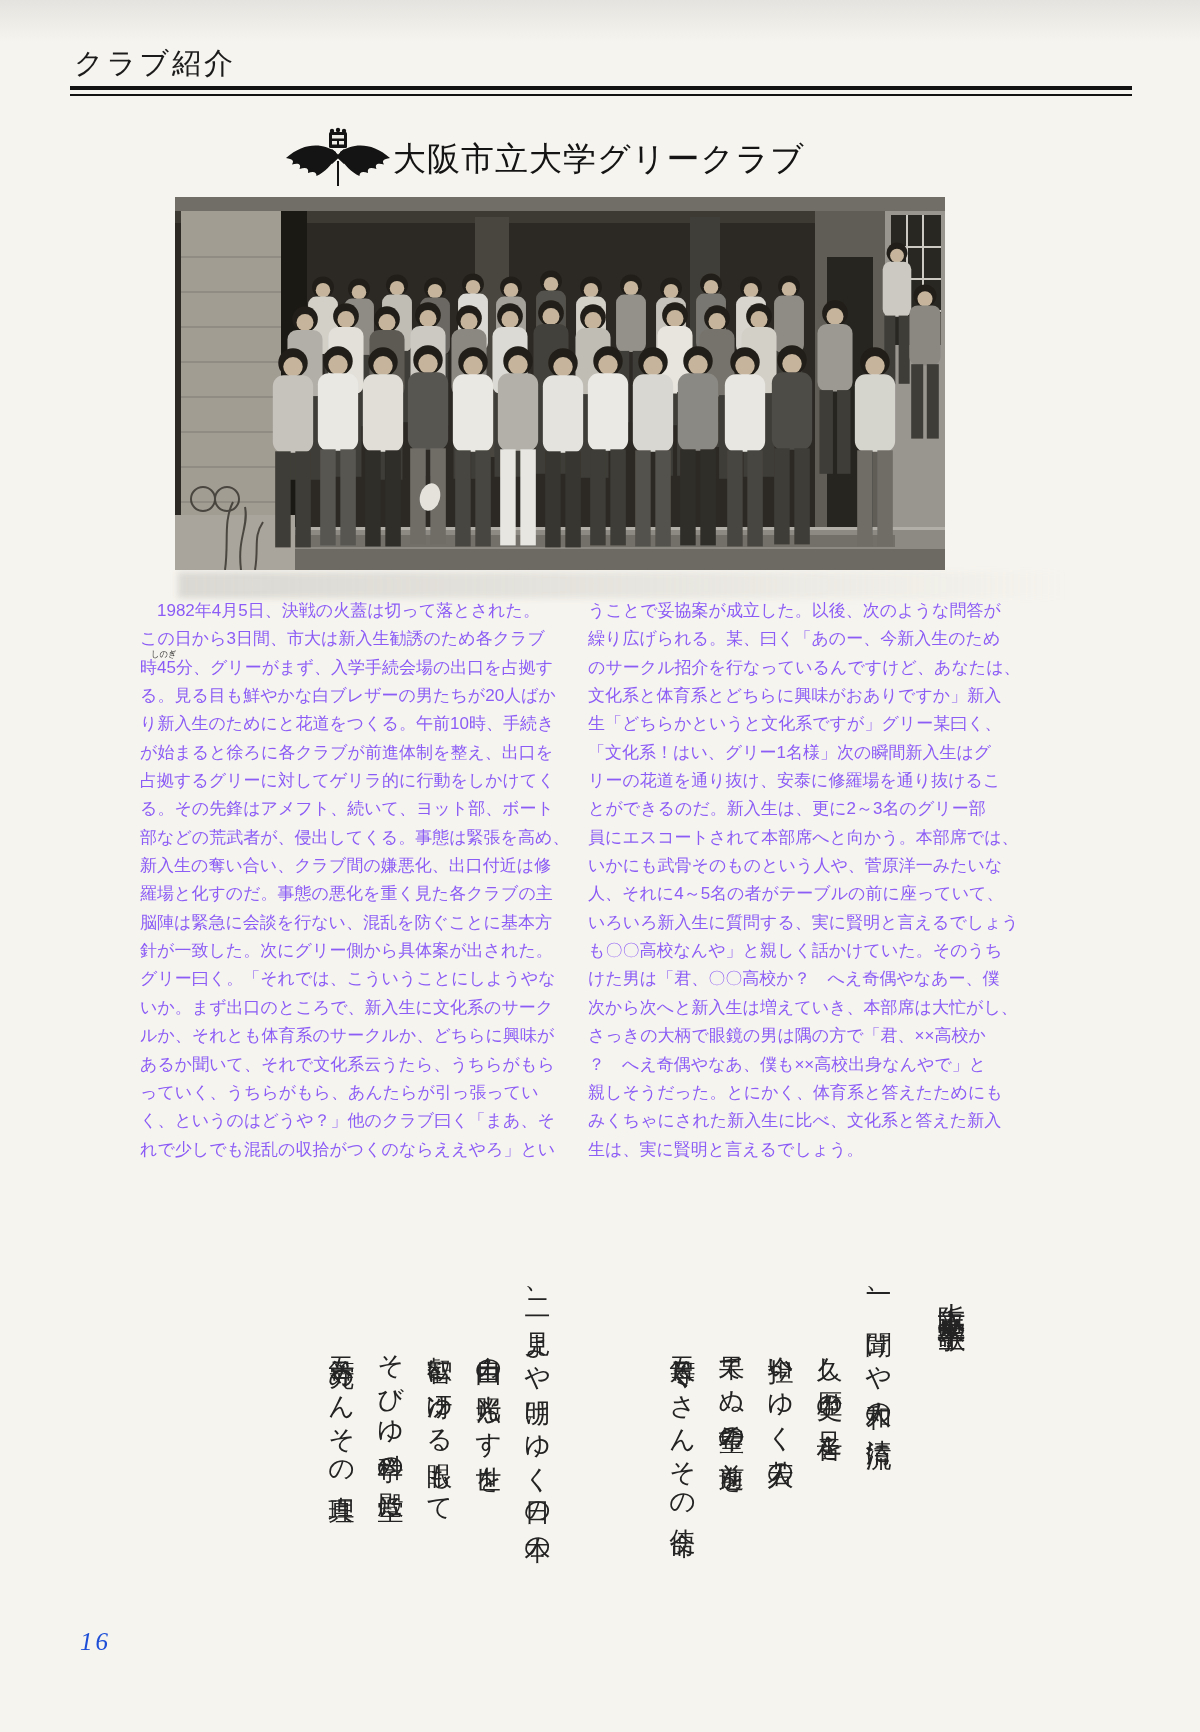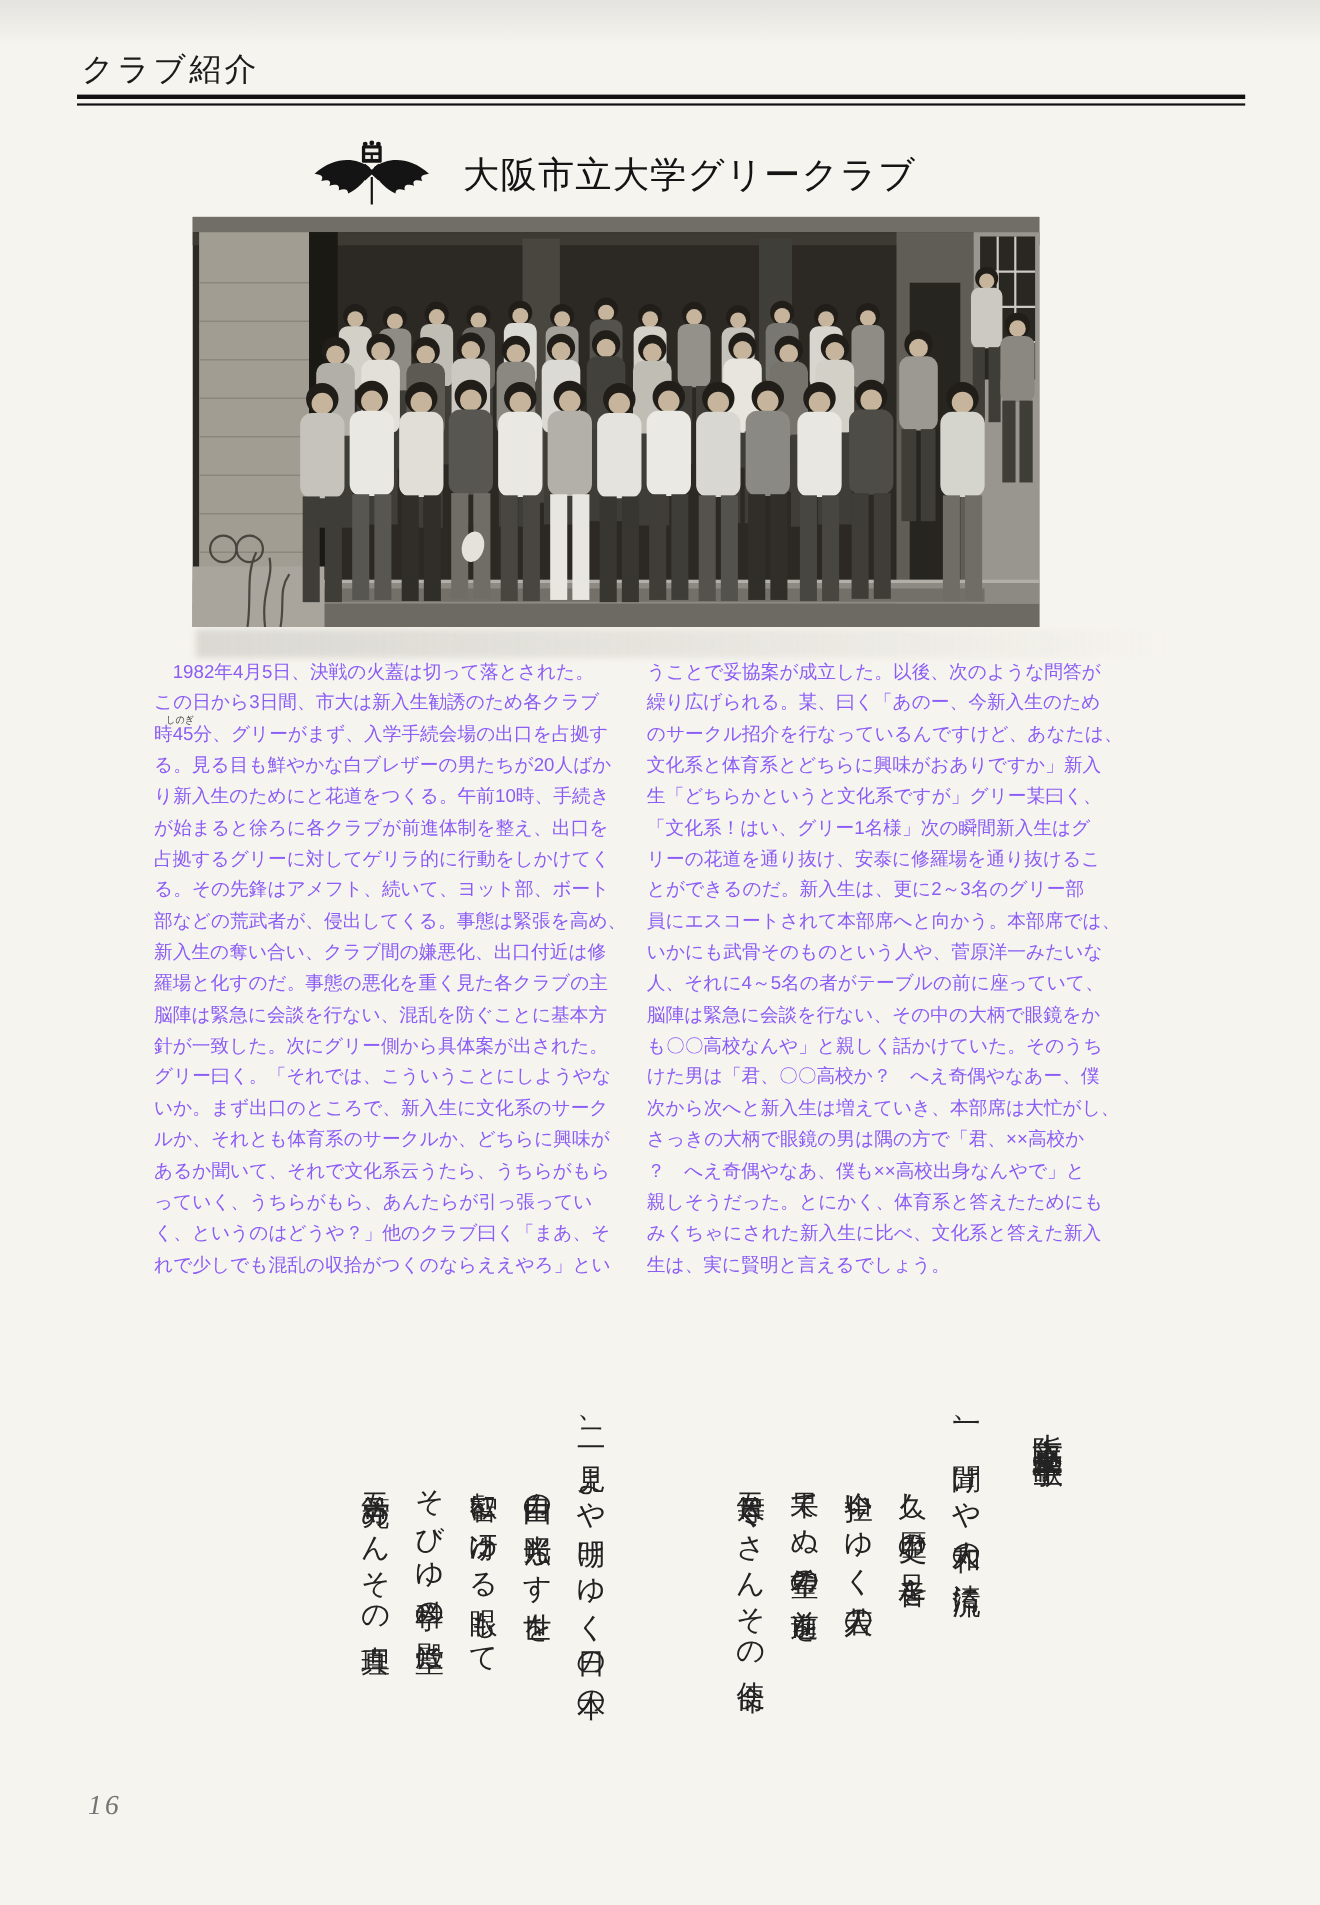--- a/index.html
+++ b/index.html
@@ -10,37 +10,37 @@
     color:#2f2f2f;
   }
   .top-shade{position:absolute;left:0;top:0;width:1200px;height:42px;
     background:linear-gradient(#e4e3df,rgba(228,227,223,0));}
   .photo-shadow-band{position:absolute;left:178px;top:572px;width:890px;height:26px;
     background:linear-gradient(90deg,rgba(196,194,188,.55),rgba(196,194,188,.28) 55%,rgba(196,194,188,0));
     filter:blur(3px);}
   .header-title{position:absolute;left:74px;top:44px;font-size:29px;letter-spacing:3px;color:#1b1b1b;}
   .rule{position:absolute;left:70px;top:86px;width:1062px;height:4px;
     border-top:4px solid #121212;border-bottom:2px solid #121212;}
-  .masthead{position:absolute;left:283px;top:126px;height:66px;display:flex;align-items:center;gap:28px;}
+  .masthead{position:absolute;left:283px;top:126px;height:66px;display:flex;align-items:center;gap:0;}
   .masthead .club-title{font-size:33px;letter-spacing:1px;color:#141414;font-weight:500;white-space:nowrap;}
   .photo{position:absolute;left:175px;top:197px;width:770px;height:373px;display:block;}
   .col{position:absolute;top:597px;width:414px;font-size:17px;line-height:28.35px;color:#8b5cf6;}
   .col-left{left:140px;}
   .col-right{left:588px;}
   .bodyline{white-space:pre;height:28.35px;}
   .furigana{position:absolute;left:151px;top:648px;font-size:9px;letter-spacing:0;color:#3a3a3a;transform:scaleX(.92);transform-origin:left;}
   .song{position:absolute;top:1280px;right:230px;height:420px;writing-mode:vertical-rl;
     font-family:"Liberation Serif",serif;color:#232323;}
   .song-title{font-size:28px;letter-spacing:3px;margin:0 0 0 36px;}
   .verse{margin:0;}
   .verse-1{margin-left:110px;}
   .song-line{margin:0 14px;font-size:26px;letter-spacing:3px;}
   .song-line.cont{padding-top:56px;}
   .pagenum{position:absolute;left:80px;top:1628px;font-family:"Liberation Serif",serif;
-    font-style:italic;font-size:25px;letter-spacing:3px;color:#737373;}
+    font-style:italic;font-size:25px;letter-spacing:3px;color:#1d4ed8;}
 </style>
 </head>
 <body>
 
 <div class="top-shade"></div>
 <div class="photo-shadow-band"></div>
 
 <div class="header-title">クラブ紹介</div>
 <div class="rule"></div>
 
@@ -184,21 +184,21 @@
     <div class="bodyline">繰り広げられる。某、曰く「あのー、今新入生のため</div>
     <div class="bodyline">のサークル招介を行なっているんですけど、あなたは、</div>
     <div class="bodyline">文化系と体育系とどちらに興味がおありですか」新入</div>
     <div class="bodyline">生「どちらかというと文化系ですが」グリー某曰く、</div>
     <div class="bodyline">「文化系！はい、グリー1名様」次の瞬間新入生はグ</div>
     <div class="bodyline">リーの花道を通り抜け、安泰に修羅場を通り抜けるこ</div>
     <div class="bodyline">とができるのだ。新入生は、更に2～3名のグリー部</div>
     <div class="bodyline">員にエスコートされて本部席へと向かう。本部席では、</div>
     <div class="bodyline">いかにも武骨そのものという人や、菅原洋一みたいな</div>
     <div class="bodyline">人、それに4～5名の者がテーブルの前に座っていて、</div>
-    <div class="bodyline">脳陣は緊急に会談を行ない、その中の大柄で眼鏡をか</div>
+    <div class="bodyline">いろいろ新入生に質問する、実に賢明と言えるでしょう</div>
     <div class="bodyline">も〇〇高校なんや」と親しく話かけていた。そのうち</div>
     <div class="bodyline">けた男は「君、〇〇高校か？　へえ奇偶やなあー、僕</div>
     <div class="bodyline">次から次へと新入生は増えていき、本部席は大忙がし、</div>
     <div class="bodyline">さっきの大柄で眼鏡の男は隅の方で「君、××高校か</div>
     <div class="bodyline">？　へえ奇偶やなあ、僕も××高校出身なんやで」と</div>
     <div class="bodyline">親しそうだった。とにかく、体育系と答えたためにも</div>
     <div class="bodyline">みくちゃにされた新入生に比べ、文化系と答えた新入</div>
     <div class="bodyline">生は、実に賢明と言えるでしょう。</div>
   </div>
 

